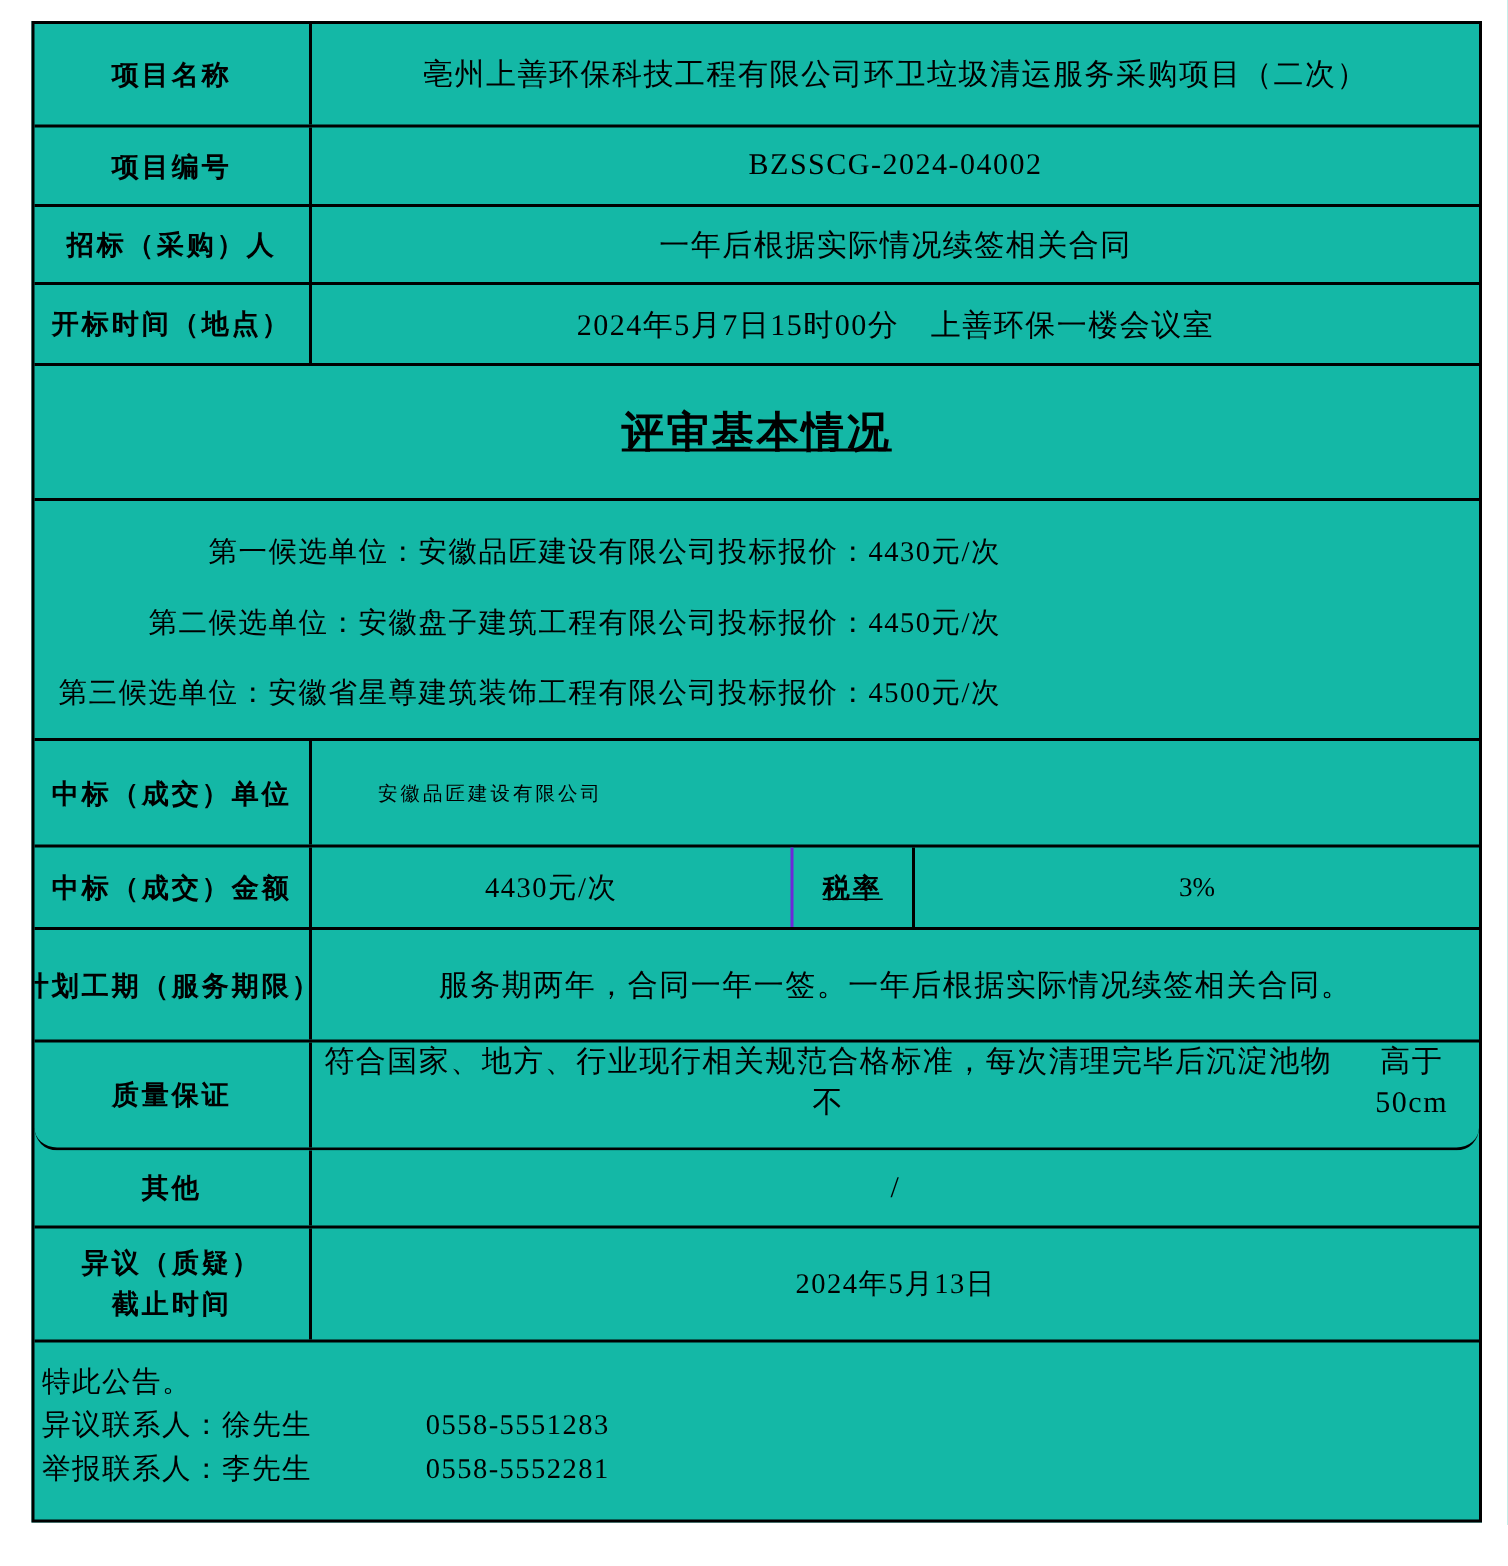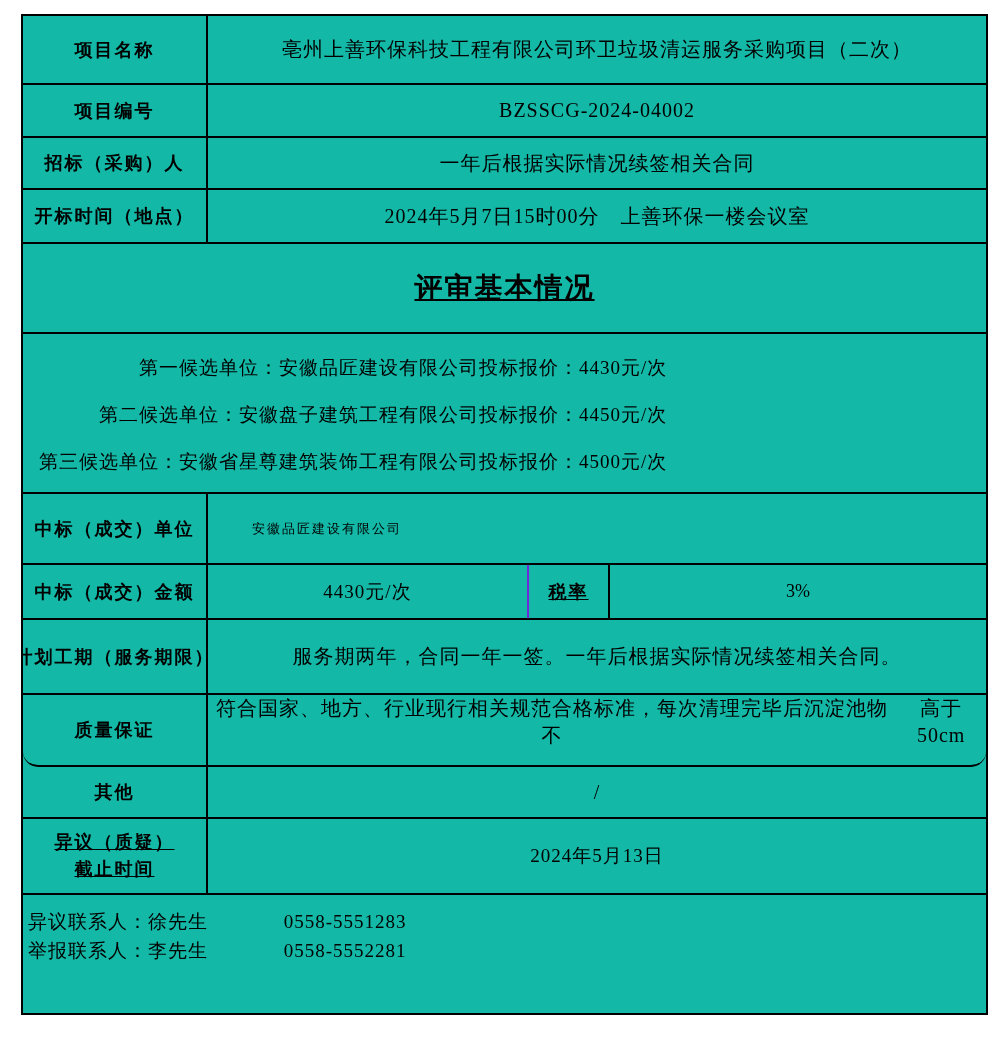--- a/index.html
+++ b/index.html
@@ -21,21 +21,21 @@
 
   .cell-label {
     width:185px; flex:0 0 185px;
     border-right:2px solid #000;
     display:flex; align-items:center; justify-content:center;
     font-family:"Liberation Sans","DejaVu Sans",sans-serif;
     font-weight:bold; font-size:18px; letter-spacing:2px;
     overflow:hidden; white-space:nowrap;
     text-align:center;
   }
-  .cell-label.multiline { white-space:normal; line-height:27px;text-decoration:underline; }
+  .cell-label.multiline { white-space:normal; line-height:27px; }
   .cell-value {
     flex:1 1 auto;
     display:flex; align-items:center; justify-content:center;
     font-family:"Liberation Serif","DejaVu Serif",serif;
     font-size:20px; letter-spacing:1px; 
   }
   .cell-value.left { justify-content:flex-start; padding-left:6px; letter-spacing:2px; font-size:13px; }
   .cell-value.small { font-size:19px; }
 
   
@@ -175,20 +175,21 @@
       <div>
         <div>异议（质疑）</div>
         <div>截止时间</div>
       </div>
     </div>
     <div class="cell-value small">2024年5月13日</div>
   </div>
 
   <div class="row r-footer">
     <div class="footer-box">
+      <div class="footer-line">特此公告。</div>
       <div class="footer-line">
         <span class="contact-name">异议联系人：徐先生</span>
         <span>0558-5551283</span>
       </div>
       <div class="footer-line">
         <span class="contact-name">举报联系人：李先生</span>
         <span>0558-5552281</span>
       </div>
     </div>
   </div>

